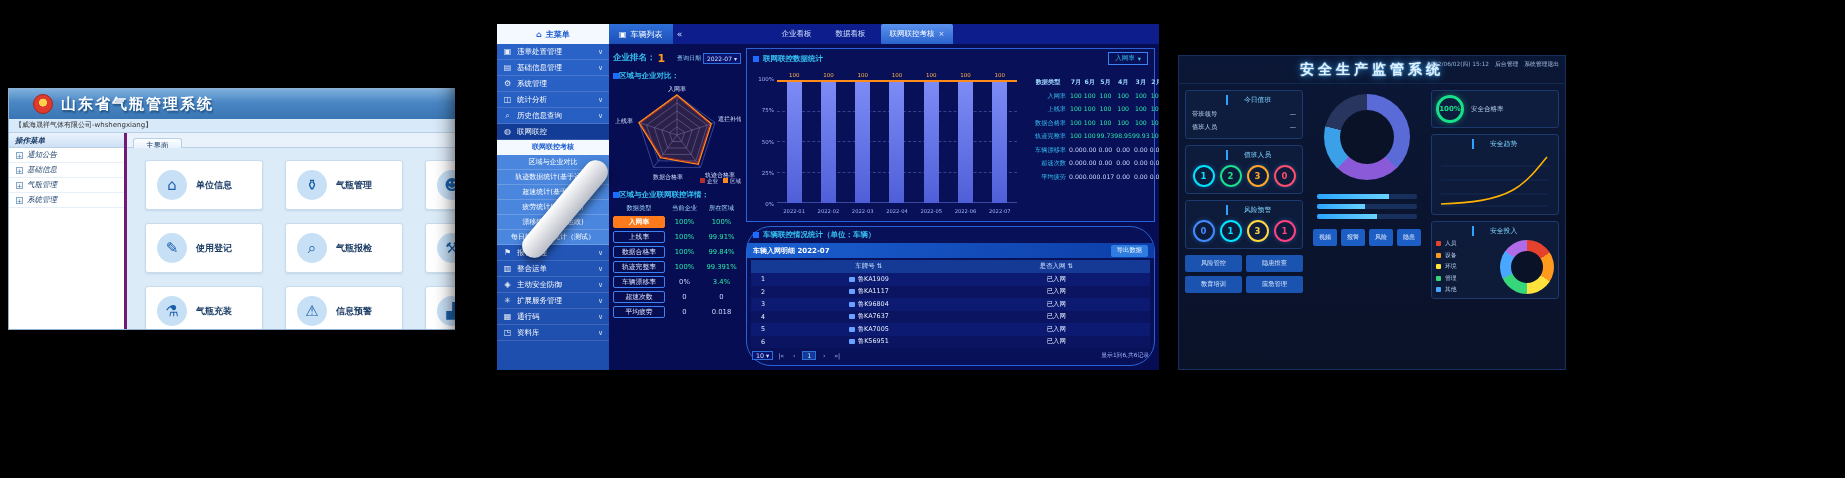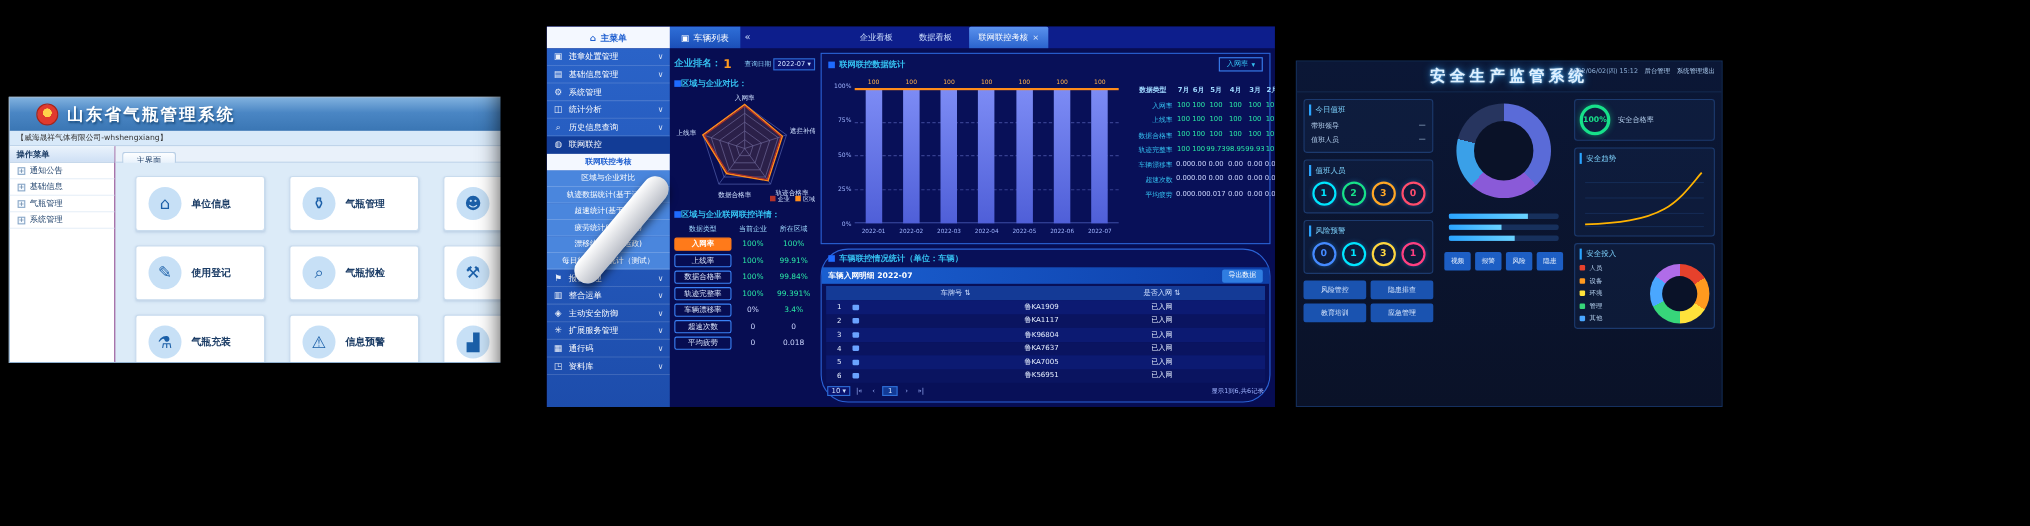--- a/index.html
+++ b/index.html
@@ -5,21 +5,21 @@
   * { box-sizing: border-box; margin: 0; padding: 0; }
   html,body { width:1845px; height:478px; background:#000; font-family:"DejaVu Sans","Liberation Sans",sans-serif; position:relative; overflow:hidden; }
 
   
   #left-app { position:absolute; left:8px; top:88px; width:452px; height:242px; background:#eef4fb; border:1px solid #8fb0cf; box-shadow:0 3px 10px rgba(0,0,0,.5); display:flex; flex-direction:column; }
   .l-titlebar { height:30px; background:linear-gradient(180deg,#7fb0de 0%,#4a86c4 45%,#3a76b4 100%); display:flex; align-items:center; padding-left:24px; gap:8px; flex:none; }
   .emblem { width:20px; height:20px; border-radius:50%; background:radial-gradient(circle at 50% 42%, #ffd24a 0 28%, #e03a2e 30% 100%); border:1px solid #a82318; flex:none; }
   .l-title { color:#fff; font-weight:bold; font-size:15px; letter-spacing:2px; text-shadow:1px 2px 2px #1a4c7d; }
   .l-companybar { height:14px; background:#d8e9f9; border-bottom:1px solid #b9cfe6; font-size:7px; color:#333; line-height:13px; padding-left:6px; flex:none; }
   .l-body { flex:1; display:flex; min-height:0; }
-  .l-sidebar { width:96px; background:#fff; border-right:1px solid #701a75; flex:none; }
+  .l-sidebar { width:118px; background:#fff; border-right:3px solid #701a75; flex:none;font-style:italic; }
   .lsb-h { height:15px; background:linear-gradient(180deg,#eaf3fc,#cfe0f5); border-bottom:1px solid #b9cfe6; font-size:7.5px; color:#1c3d66; line-height:15px; padding-left:6px; font-weight:bold; }
   .lsb-item { height:15px; display:flex; align-items:center; gap:4px; padding-left:7px; border-bottom:1px solid #e7eff8; font-size:7.5px; color:#23456e; }
   .plus-icon { width:7px; height:7px; border:1px solid #8aa8c8; background:#f4f9fe; color:#4a6f96; font-size:6px; line-height:5px; text-align:center; flex:none; }
   .l-main { flex:1; display:flex; flex-direction:column; min-width:0; }
   .l-tabs { height:15px; background:#e9f1fa; border-bottom:1px solid #b9cfe6; flex:none; }
   .l-tab { display:inline-block; height:15px; margin-left:6px; padding:0 12px; background:linear-gradient(180deg,#fdfeff,#dcebfa); border:1px solid #b9cfe6; border-bottom:none; border-radius:3px 3px 0 0; font-size:7.5px; line-height:14px; color:#1c3d66; }
   .l-content { flex:1; background:#dcebf8; padding:12px 0 0 18px; overflow:hidden; }
   .tiles { display:grid; grid-template-columns:repeat(3,118px); gap:13px 22px; }
   .tile { background:#fff; border:1px solid #c9dcee; border-radius:3px; height:50px; display:flex; align-items:center; gap:9px; padding-left:11px; box-shadow:0 1px 2px rgba(120,150,190,.25); }
   .t-badge { width:30px; height:30px; border-radius:50%; background:#c7e0f6; color:#1b5fa8; display:flex; align-items:center; justify-content:center; font-size:15px; flex:none; }
@@ -88,21 +88,21 @@
   .mt-c { font-size:6.2px; text-align:center; }
   .mt-c[data-k="g"] { color:#2be8a6; } .mt-c[data-k="w"] { color:#ccd6ff; }
   .pb { flex:1; display:flex; flex-direction:column; min-height:0;border-radius:25px; }
   .subbar { height:15px; background:linear-gradient(90deg,#1a5fd0,#0d3ea8); display:flex; align-items:center; padding:0 6px; color:#fff; font-size:7px; font-weight:bold; flex:none; }
   .export { margin-left:auto; background:#2f7de1; border:none; border-radius:2px; color:#fff; font-size:6.3px; padding:1.5px 6px; }
   .vtable { margin:2px 4px 0 4px; }
   .vth { display:grid; grid-template-columns:24px 1fr 1fr; background:#143a96; height:13px; align-items:center; font-size:6.5px; color:#cfe0ff; text-align:center; }
   .vrows .vrow { display:grid; grid-template-columns:24px 1fr 1fr; height:12.5px; align-items:center; font-size:6.4px; color:#e6efff; text-align:center; }
   .vrows .vrow:nth-child(odd) { background:#0c1a72; }
   .vrows .vrow:nth-child(even) { background:#0a1460; }
-  .vplate { display:flex; align-items:center; justify-content:space-between; gap:3px; }
+  .vplate { display:flex; align-items:center; justify-content:center; gap:3px; }
   .picon { width:6px; height:5px; background:#6aa3ff; border-radius:1px; display:inline-block; }
   .pager { height:15px; display:flex; align-items:center; gap:3px; padding:0 5px; font-size:6.3px; color:#cfe0ff; }
   .psize { border:1px solid #2f6fd8; padding:0 3px; display:flex; gap:2px; align-items:center; background:#0a1470; }
   .pnav { width:10px; text-align:center; color:#9fb4ff; }
   .pnum { border:1px solid #2f6fd8; padding:0 4px; background:#123a96; }
   .pinfo { margin-left:auto; font-size:5.8px; color:#9fb4ff; }
 
   
   #lens { position:absolute; left:0; top:0; width:100%; height:100%; pointer-events:none; }
   .lens-handle { position:absolute; left:98px; top:141px; width:24px; height:120px; background:linear-gradient(90deg,#ffffff,#b9bdc6); border-radius:12px; transform:rotate(40deg); box-shadow:3px 3px 8px rgba(0,0,0,.55); z-index:49; }
@@ -116,21 +116,21 @@
 
   
   #right-app { position:absolute; left:1178px; top:55px; width:388px; height:315px; background:linear-gradient(180deg,#0b1736,#0a1228); border:1px solid #15305e; display:flex; flex-direction:column; }
   .r-head { height:28px; position:relative; display:flex; align-items:center; justify-content:center; flex:none; border-bottom:1px solid #13294e; }
   .r-title { font-size:14px; color:#dff1ff; font-weight:bold; letter-spacing:4px; text-shadow:0 0 8px #2aa4ff, 0 0 2px #bfe6ff; }
   .r-meta { position:absolute; right:6px; top:4px; display:flex; gap:6px; font-size:5.8px; color:#8fb0d8; }
   .r-meta .lnk { color:#aecdf0; }
   .r-body { flex:1; display:grid; grid-template-columns:118px 1fr 128px; gap:6px; padding:6px; min-height:0; }
   .r-col { display:flex; flex-direction:column; gap:6px; min-height:0; }
   .rp { background:rgba(20,40,80,.35); border:1px solid #1c3a6e; border-radius:3px; padding:4px; }
-  .rp-h { font-size:6.8px; color:#7fd4ff; border-left:2px solid #2aa4ff; padding-left:4px; margin-bottom:3px; }
+  .rp-h { font-size:6.8px; color:#7fd4ff; border-left:2px solid #2aa4ff; padding-left:16px; margin-bottom:3px;margin-left:36px; }
   .duty-row { display:flex; justify-content:space-between; font-size:6.3px; color:#b9d4f2; padding:2px 2px; }
   .rings { display:flex; justify-content:space-around; padding:2px 0; }
   .ring { width:22px; height:22px; border-radius:50%; border:2px solid var(--c,#2aa4ff); color:var(--c,#2aa4ff); font-size:8.5px; display:flex; align-items:center; justify-content:center; font-weight:bold; box-shadow:0 0 5px rgba(42,164,255,.35); }
   .rbtns { display:grid; grid-template-columns:1fr 1fr; gap:4px; background:none; border:none; padding:0; }
   .rbtn { background:#1a53b0; border:none; border-radius:2px; color:#dbe9ff; font-size:6.3px; padding:4px 0; }
   .r-col-mid { align-items:center; }
   .donut { width:86px; height:86px; border-radius:50%; background:conic-gradient(#5a6bd8 0 38%, #8a5ad8 38% 62%, #3aa0e8 62% 79%, #27355f 79% 100%); position:relative; margin:4px auto; }
   .donut::after { content:""; position:absolute; inset:16px; border-radius:50%; background:#0a1228; }
   .minibars { width:100%; display:flex; flex-direction:column; gap:5px; padding:4px 8px; }
   .mbar { height:5px; background:#17305c; border-radius:2px; overflow:hidden; }

